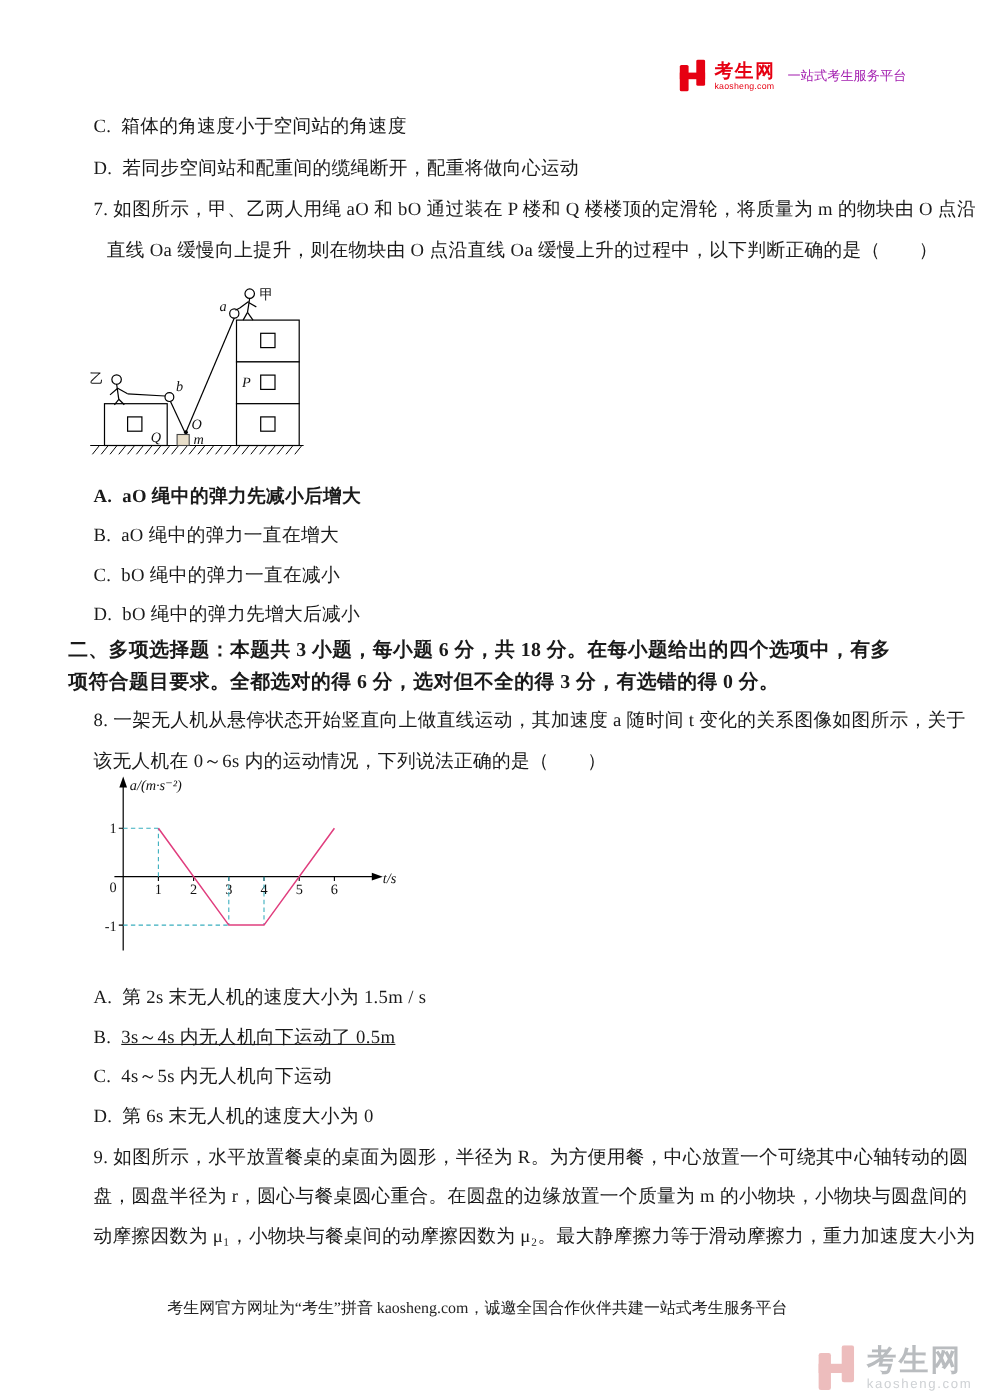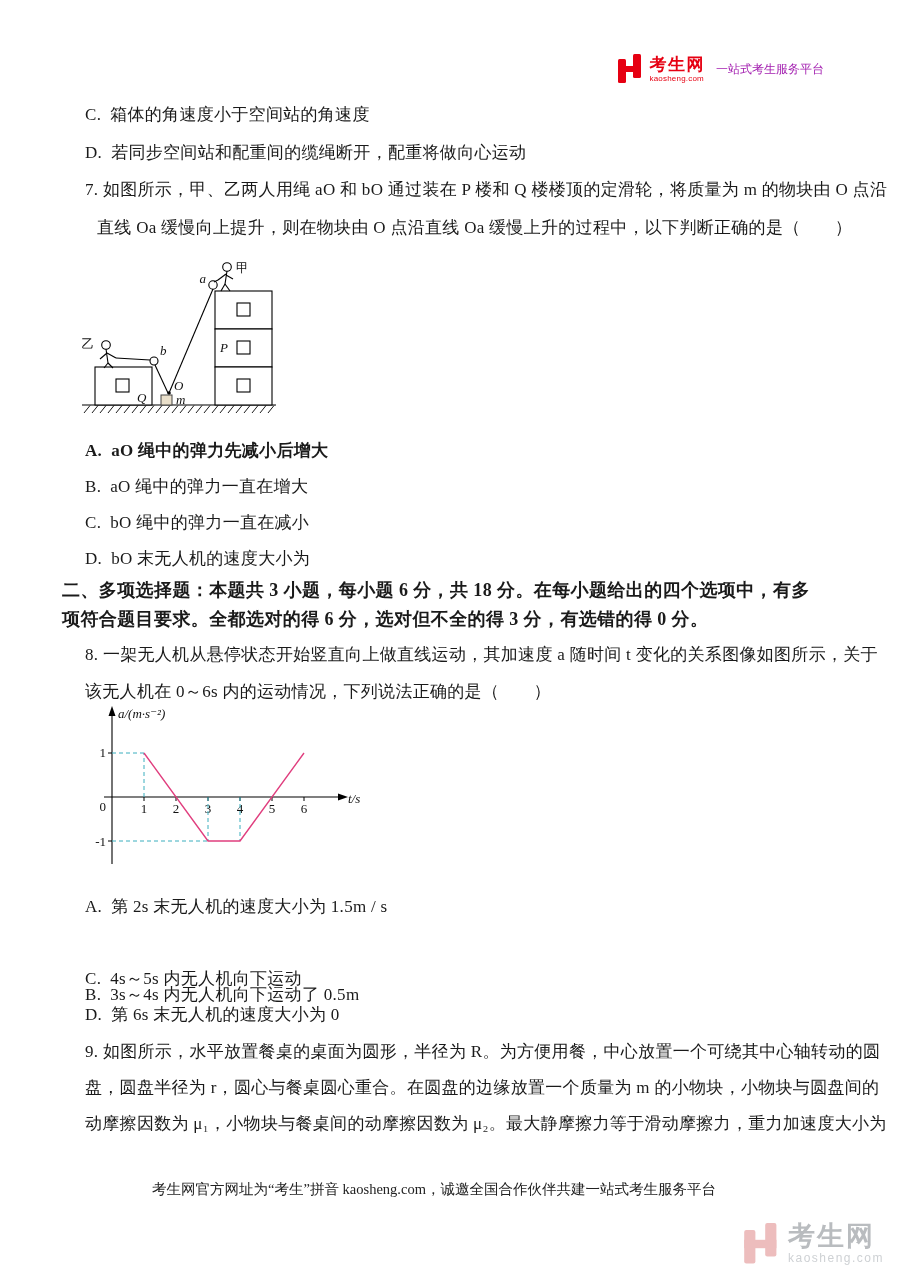--- a/index.html
+++ b/index.html
@@ -144,21 +144,21 @@
   <div class="abs line opt" style="top:440px;left:85px;font-weight:bold;">
     <span class="lbl">A.</span><span>aO 绳中的弹力先减小后增大</span>
   </div>
   <div class="abs line opt" style="top:476px;left:85px;">
     <span class="lbl">B.</span><span>aO 绳中的弹力一直在增大</span>
   </div>
   <div class="abs line opt" style="top:512px;left:85px;">
     <span class="lbl">C.</span><span>bO 绳中的弹力一直在减小</span>
   </div>
   <div class="abs line opt" style="top:548px;left:85px;">
-    <span class="lbl">D.</span><span>bO 末无人机的速度大小为</span>
+    <span class="lbl">D.</span><span>bO 绳中的弹力先增大后减小</span>
   </div>
 
   <div class="abs line heading" style="top:580px;left:62px;">二、多项选择题：本题共 3 小题，每小题 6 分，共 18 分。在每小题给出的四个选项中，有多</div>
   <div class="abs line heading" style="top:609px;left:62px;">项符合题目要求。全都选对的得 6 分，选对但不全的得 3 分，有选错的得 0 分。</div>
 
   <div class="abs line" style="top:644px;left:85px;">8. 一架无人机从悬停状态开始竖直向上做直线运动，其加速度 a 随时间 t 变化的关系图像如图所示，关于</div>
   <div class="abs line" style="top:681px;left:85px;">该无人机在 0～6s 内的运动情况，下列说法正确的是（　　）</div>
 
   <div class="abs" style="top:702px;left:82px;">
     <svg width="290" height="170" viewBox="0 0 290 170">
@@ -198,21 +198,21 @@
           <line x1="158" y1="95" x2="158" y2="139"></line>
         </g>
 
       <polyline points="62.0,51.0 126.0,139.0 158.0,139.0 222.0,51.0" fill="none" stroke="#e03e7e" stroke-width="1.4"></polyline>
     </svg>
   </div>
 
   <div class="abs line opt" style="top:896px;left:85px;">
     <span class="lbl">A.</span><span>第 2s 末无人机的速度大小为 1.5m / s</span>
   </div>
-  <div class="abs line opt" style="top:984px;left:85px;">
+  <div class="abs line opt" style="top:932px;left:85px;text-decoration:underline;">
     <span class="lbl">B.</span><span>3s～4s 内无人机向下运动了 0.5m</span>
   </div>
   <div class="abs line opt" style="top:968px;left:85px;">
     <span class="lbl">C.</span><span>4s～5s 内无人机向下运动</span>
   </div>
   <div class="abs line opt" style="top:1004px;left:85px;">
     <span class="lbl">D.</span><span>第 6s 末无人机的速度大小为 0</span>
   </div>
 
   <div class="abs line" style="top:1041px;left:85px;">9. 如图所示，水平放置餐桌的桌面为圆形，半径为 R。为方便用餐，中心放置一个可绕其中心轴转动的圆</div>

